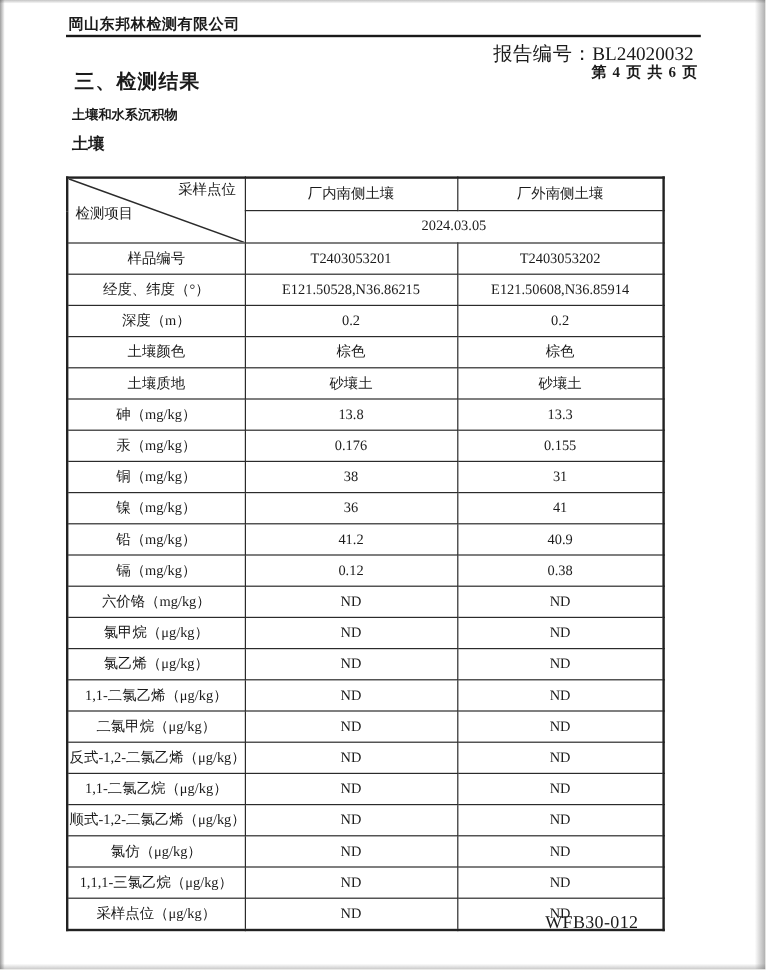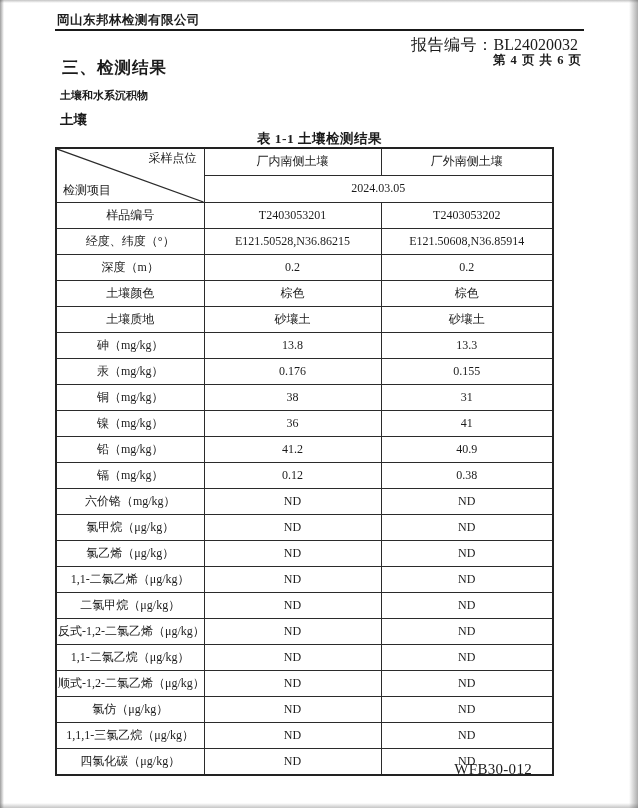--- a/index.html
+++ b/index.html
@@ -43,21 +43,21 @@
     border:1px solid #2b2b2b;
     text-align:center;vertical-align:middle;
     font-size:12px;line-height:1.15;
     height:25px;padding:0 1px;
     white-space:nowrap;overflow:hidden;
   }
   table.results thead td{height:26px;}
   td.corner{position:relative;padding:0;}
   .corner svg{position:absolute;left:0;top:0;width:100%;height:100%;}
   .corner .c-top{position:absolute;top:3px;right:7px;font-size:12px;}
-  .corner .c-bottom{position:absolute;bottom:4px;left:6px;font-size:12px;}
+  .corner .c-bottom{position:absolute;bottom:16px;left:6px;font-size:12px;}
 
   .footer-code{position:absolute;right:106px;top:761px;font-size:15px;letter-spacing:.3px;}
 </style>
 </head>
 <body>
 
 <div class="page">
   <div class="edge-left"></div>
   <div class="edge-right"></div>
   <div class="edge-top"></div>
@@ -66,21 +66,20 @@
   <div class="company">岡山东邦林检测有限公司</div>
   <div class="page-info">第 4 页 共 6 页</div>
   <div class="hdr-rule"></div>
   <div class="report-line">
     <span class="lab">报告编号：</span><span>BL24020032</span>
   </div>
 
   <div class="section-title">三、检测结果</div>
   <div class="subtitle-1">土壤和水系沉积物</div>
   <div class="subtitle-2">土壤</div>
-  <div class="table-title">表 1-1  土壤检测结果</div>
 
   <table class="results">
     <colgroup>
       <col style="width:148px">
         <col style="width:177px">
         <col style="width:172px">
     </colgroup>
     <thead>
       <tr>
         <td class="corner" rowspan="2">
@@ -197,21 +196,21 @@
           <td class="lbl">氯仿（μg/kg）</td>
           <td>ND</td>
           <td>ND</td>
         </tr>
         <tr>
           <td class="lbl">1,1,1-三氯乙烷（μg/kg）</td>
           <td>ND</td>
           <td>ND</td>
         </tr>
         <tr>
-          <td class="lbl">四氯化碳（μg/kg）</td>
+          <td class="lbl">采样点位（μg/kg）</td>
           <td>ND</td>
           <td>ND</td>
         </tr>
       </tbody>
   </table>
 
   <div class="footer-code">WFB30-012</div>
 </div>
 
 </body></html>

